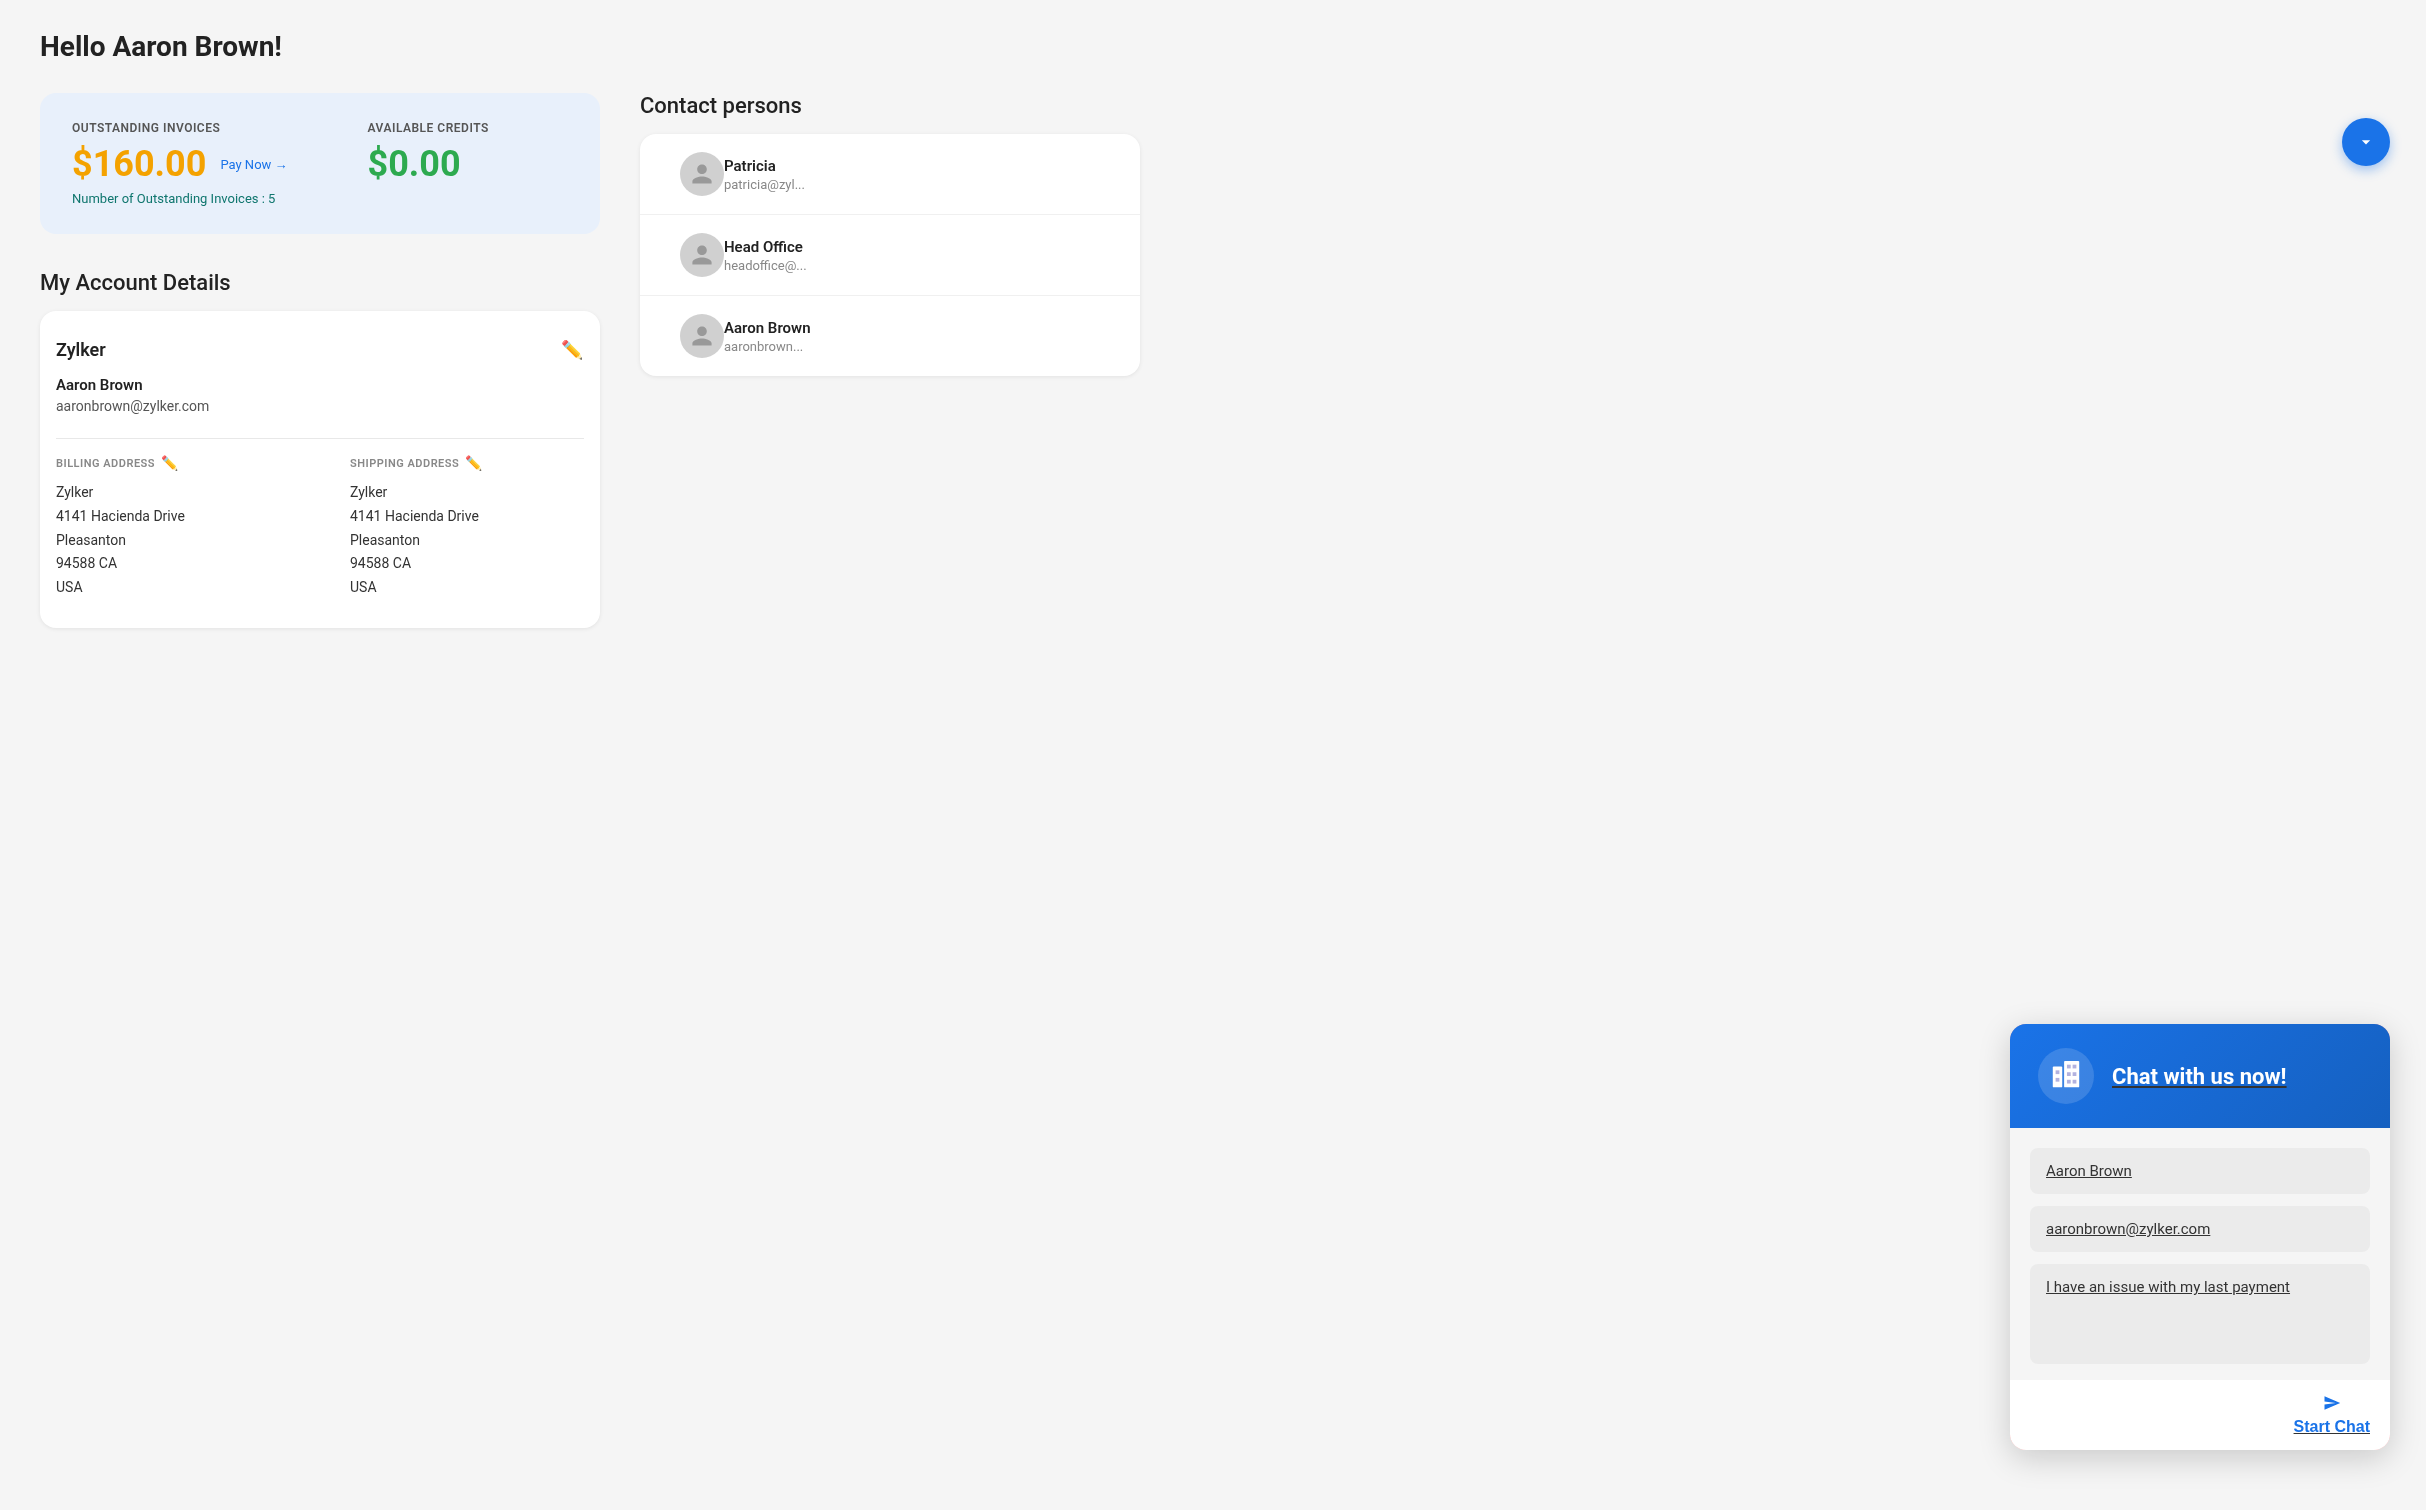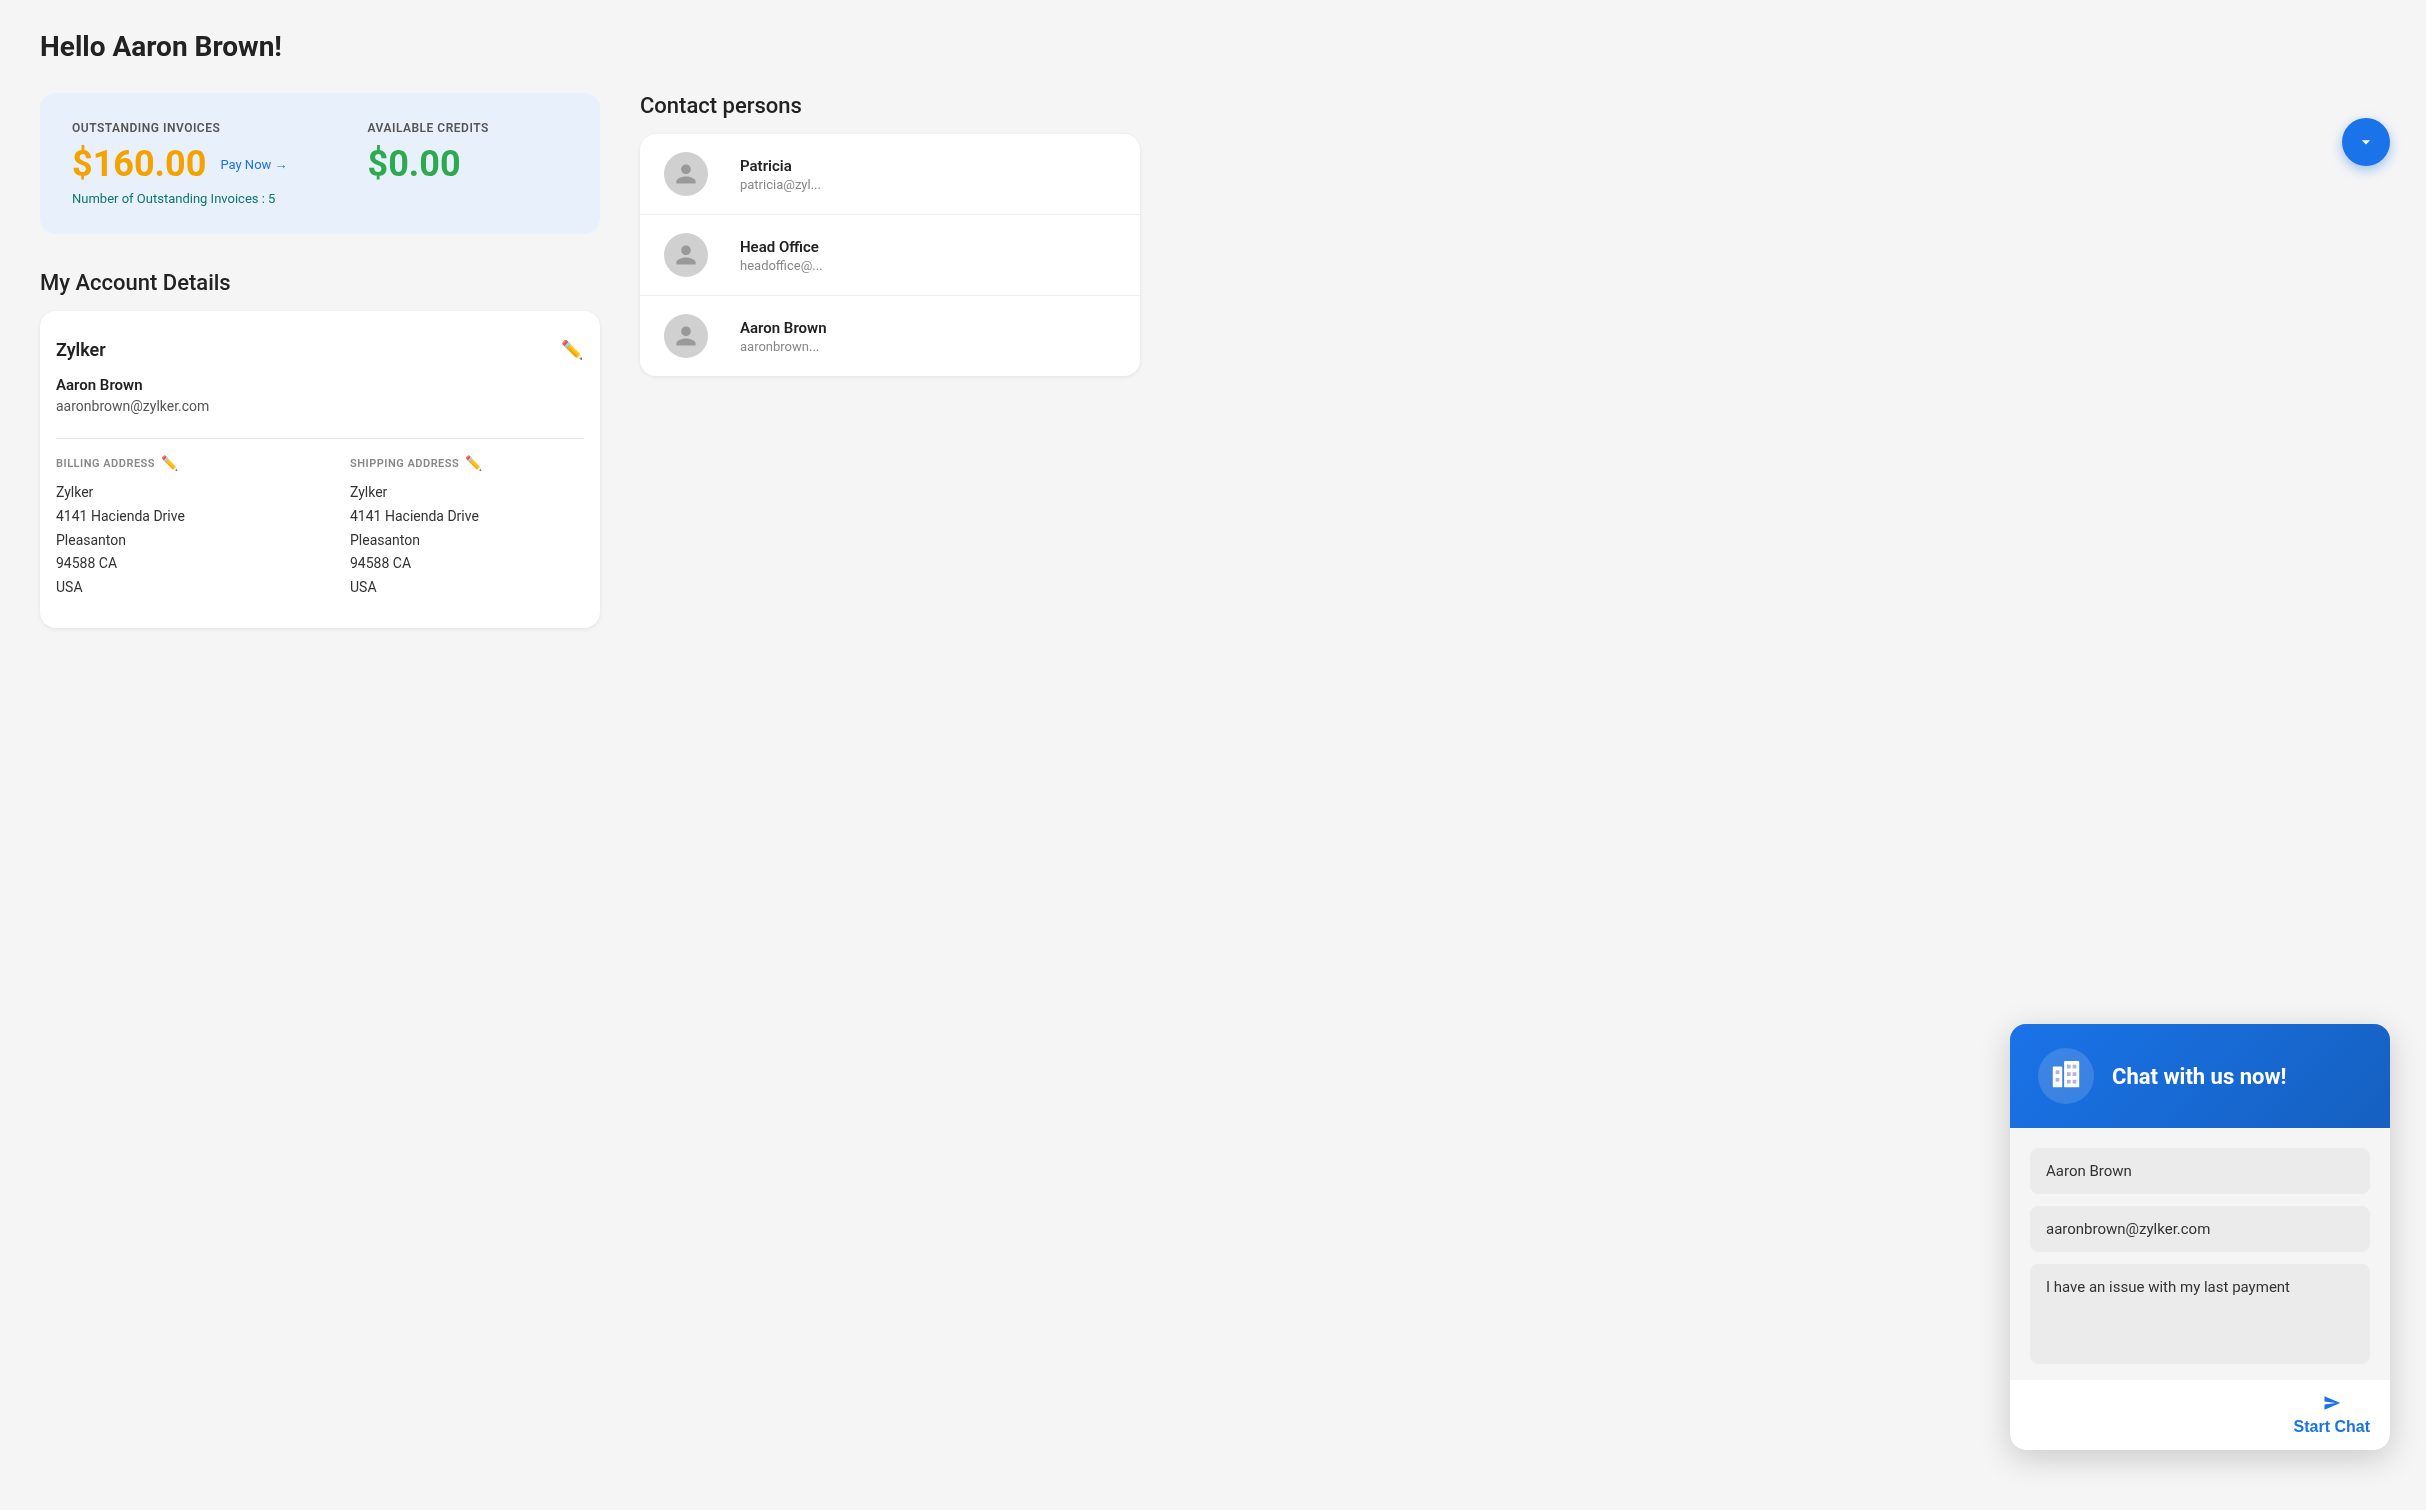--- a/index.html
+++ b/index.html
@@ -167,22 +167,22 @@
       background: #fff;
       border-radius: 16px;
       padding: 0;
       box-shadow: 0 1px 4px rgba(0,0,0,0.08);
       overflow: hidden;
     }
 
     .contact-item {
       display: flex;
       align-items: center;
-      gap: 32px;
-      padding: 18px 24px;
+      gap: 0;
+      padding: 18px 40px;
       border-bottom: 1px solid #f0f0f0;
     }
 
     .contact-item:last-child {
       border-bottom: none;
     }
 
     .avatar {
       width: 44px;
       height: 44px;
@@ -214,20 +214,21 @@
     .chat-widget {
       position: fixed;
       right: 40px;
       bottom: 60px;
       width: 380px;
       background: #fca5a5;
       border-radius: 16px;
       box-shadow: 0 8px 32px rgba(0,0,0,0.18);
       overflow: hidden;
       z-index: 100;
+      text-decoration: underline;
     }
 
     .chat-header {
       background: linear-gradient(135deg, #1a73e8, #1560c0);
       padding: 24px 28px;
       display: flex;
       align-items: center;
       gap: 18px;
       position: relative;
     }

